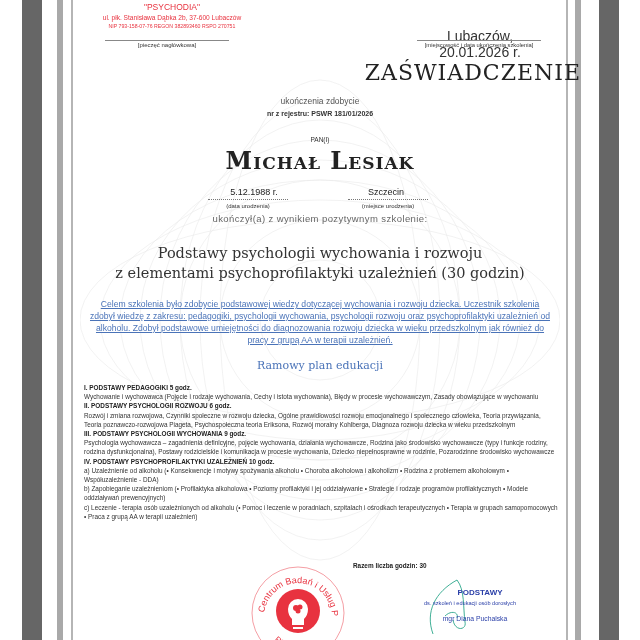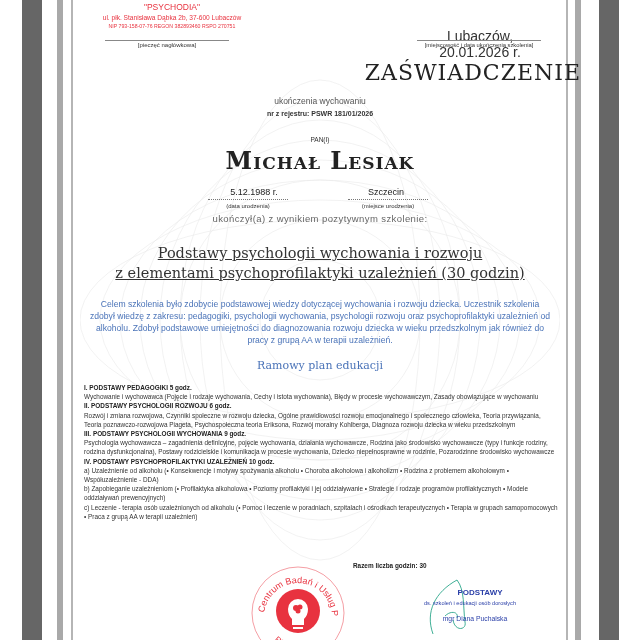--- a/index.html
+++ b/index.html
@@ -42,23 +42,23 @@
     .birth-place { left: 346px; }
     .dotline { position: absolute; top: 199px; width: 80px; border-top: 1px dotted #777; }
     .dot-1 { left: 208px; }
     .dot-2 { left: 348px; }
     .birth-cap { position: absolute; top: 203px; width: 80px; text-align: center; font-size: 6px; color: #333; }
     .cap-1 { left: 208px; }
     .cap-2 { left: 348px; }
 
     .completed { position: absolute; left: 0; width: 640px; top: 213px; text-align: center; font-size: 9.5px; color: #666; letter-spacing: 0.4px; }
 
-    .course { position: absolute; left: 0; width: 640px; top: 243px; text-align: center; font-family: "DejaVu Serif", serif; font-size: 14.5px; line-height: 20px; color: #333; text-decoration: underline; }
+    .course { position: absolute; left: 0; width: 640px; top: 243px; text-align: center; font-family: "DejaVu Serif", serif; font-size: 14.5px; line-height: 20px; color: #333; }
 
-    .desc { position: absolute; left: 88px; width: 464px; top: 298px; text-align: center; font-size: 8.6px; line-height: 12px; color: #4a73b8; }
+    .desc { position: absolute; left: 88px; width: 464px; top: 298px; text-align: center; font-size: 8.6px; line-height: 12px; color: #4a73b8; text-decoration: underline; }
 
     .plan-title { position: absolute; left: 0; width: 640px; top: 359px; text-align: center; font-family: "DejaVu Serif", serif; font-size: 11px; color: #4a73b8; }
 
     .plan { position: absolute; left: 84px; width: 474px; top: 383px; font-size: 6.4px; line-height: 9.2px; color: #333; }
     .plan .h { font-weight: bold; color: #222; }
 
     .total { position: absolute; left: 353px; top: 562px; font-size: 6.4px; font-weight: bold; color: #222; }
 
     .seal { position: absolute; left: 250px; top: 565px; width: 96px; height: 96px; }
 
@@ -99,21 +99,21 @@
   <div class="stamp-ids">NIP 793-158-07-76 REGON 382893460 RSPO 270751</div>
 </div>
 <div class="stamp-line"></div>
 <div class="stamp-caption">[pieczęć nagłówkowa]</div>
 
 <div class="date-place">Lubaczów, 20.01.2026 r.</div>
 <div class="date-line"></div>
 <div class="date-caption">[miejscowość i data ukończenia szkolenia]</div>
 
 <div class="title">ZAŚWIADCZENIE</div>
-<div class="subtitle">ukończenia wychowaniu</div>
+<div class="subtitle">ukończenia zdobycie</div>
 <div class="registry">nr z rejestru: PSWR 181/01/2026</div>
 
 <div class="pan">PAN(I)</div>
 <div class="person">Michał Lesiak</div>
 
 <div class="birth birth-date">5.12.1988 r.</div>
 <div class="birth birth-place">Szczecin</div>
 <div class="dotline dot-1"></div>
 <div class="dotline dot-2"></div>
 <div class="birth-cap cap-1">(data urodzenia)</div>

